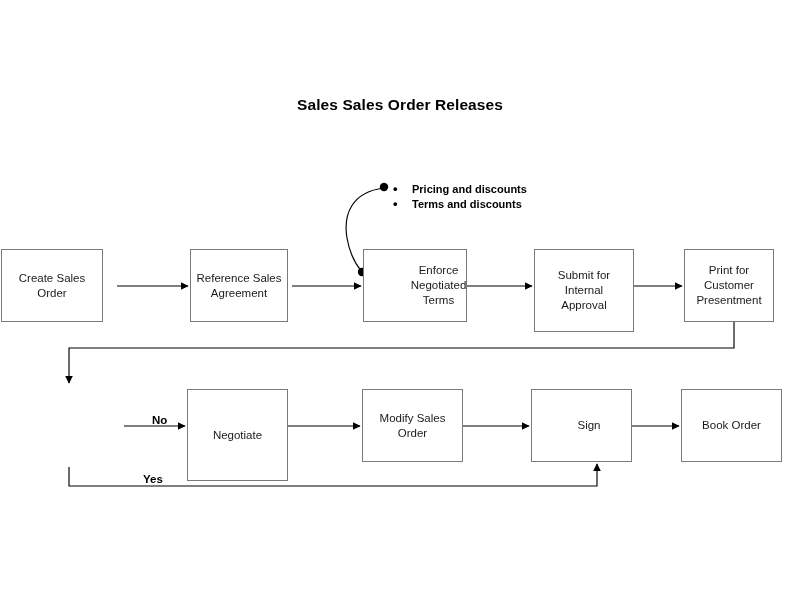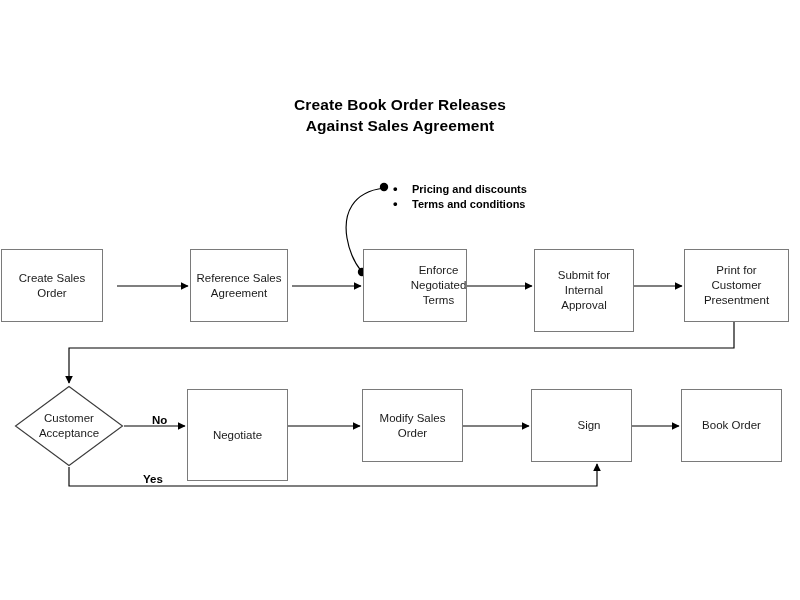--- a/index.html
+++ b/index.html
@@ -131,61 +131,54 @@
       <path d="M 69 467 L 69 486 L 597 486 L 597 464" marker-end="url(#arrow)"></path>
 
       <path d="M 384 188 C 352 192 343 214 347 238 C 350 256 357 266 362 272"></path>
     </g>
 
     <circle cx="384" cy="187" r="4.2" fill="#000000"></circle>
     <circle cx="362" cy="272" r="4.2" fill="#000000"></circle>
   </svg>
 
   <div class="title">
-    <span class="title-line">Create Book Order Releases</span>
-    <span class="title-line">Against Sales Agreement</span>
+    <span class="title-line">Sales Sales Order Releases</span>
   </div>
 
   <div class="callout">
     <div class="callout-row">
       <span class="callout-bullet">•</span>
       <span class="callout-text">Pricing and discounts</span>
     </div>
     <div class="callout-row">
       <span class="callout-bullet">•</span>
-      <span class="callout-text">Terms and conditions</span>
+      <span class="callout-text">Terms and discounts</span>
     </div>
   </div>
 
   <div class="node" style="left:1px; top:249px; width:102px; height:73px;">
     <span class="node-label">Create Sales<br>Order</span>
   </div>
 
   <div class="node" style="left:190px; top:249px; width:98px; height:73px;">
     <span class="node-label">Reference Sales<br>Agreement</span>
   </div>
 
   <div class="node" style="left:363px; top:249px; width:104px; height:73px;padding-left:47px;">
     <span class="node-label">Enforce<br>Negotiated Terms</span>
   </div>
 
   <div class="node" style="left:534px; top:249px; width:100px; height:83px;">
     <span class="node-label">Submit for Internal<br>Approval</span>
   </div>
 
-  <div class="node" style="left:684px; top:249px; width:105px; height:73px;">
+  <div class="node" style="left:684px; top:249px; width:90px; height:73px;">
     <span class="node-label">Print for Customer<br>Presentment</span>
   </div>
 
-  <div class="diamond-wrap" style="left:14px; top:385px;">
-    <svg width="110" height="82" viewBox="0 0 110 82">
-      <polygon points="55,1.5 108.5,41 55,80.5 1.5,41" fill="#ffffff" stroke="#3c3c3c" stroke-width="1.15"></polygon>
-    </svg>
-    <div class="diamond-label">Customer<br>Acceptance</div>
-  </div>
 
   <div class="node" style="left:187px; top:389px; width:101px; height:92px;">
     <span class="node-label">Negotiate</span>
   </div>
 
   <div class="node" style="left:362px; top:389px; width:101px; height:73px;">
     <span class="node-label">Modify Sales<br>Order</span>
   </div>
 
   <div class="node" style="left:531px; top:389px; width:101px; height:73px;padding-left:15px;">

